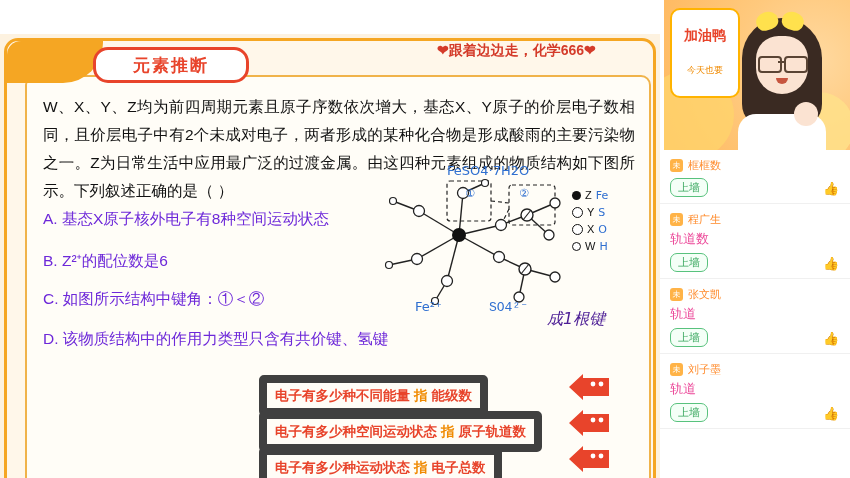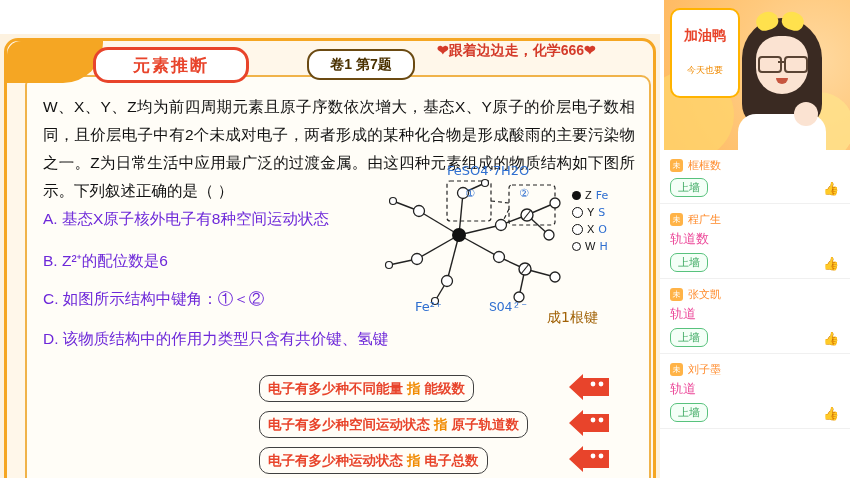--- a/index.html
+++ b/index.html
@@ -47,26 +47,26 @@
   #legend .lrow{display:flex;align-items:center;gap:4px;}
   #legend .dot{width:9px;height:9px;border-radius:50%;background:#111;display:inline-block;}
   #legend .dot.ring{background:#fff;border:1.5px solid #111;}
   #legend .dot.small{width:7px;height:7px;background:#fff;border:1.5px solid #111;}
   #legend .hwlbl{color:#2f6fd0;font-family:"DejaVu Sans",sans-serif;}
 
   .hwnote{position:absolute;color:#2f6fd0;font-family:"DejaVu Sans",sans-serif;font-size:13px;}
   #hw-feso4{left:420px;top:86px;font-size:13px;}
   #hw-fe2{left:388px;top:222px;}
   #hw-so4{left:462px;top:222px;font-family:Liberation Mono, monospace;}
-  #hw-hyd{left:520px;top:232px;color:#a16207;font-size:14px;}
+  #hw-hyd{left:520px;top:232px;color:#4c1d95;font-size:16px;font-style:italic;}
   #hw-1{left:438px;top:110px;font-size:11px;}
   #hw-2{left:492px;top:110px;font-size:11px;}
 
   
-  .redbox{position:absolute;left:232px;height:25px;border:1px solid #404040;border-radius:10px;
+  .redbox{position:absolute;left:232px;height:25px;border:8px solid #404040;border-radius:5px;
     background:#fffdf7;display:flex;align-items:center;padding:0 8px;font-size:13.5px;color:#e8442b;
     font-weight:bold;white-space:nowrap;}
   #rb1{top:298px;}
   #rb2{top:334px;}
   #rb3{top:370px;}
   .redbox .zhi{color:#f08a00;margin:0 4px;}
   .redbox .ans{color:#e8442b;}
   .arrow{position:absolute;width:44px;height:26px;}
   #ar1{left:540px;top:297px;}
   #ar2{left:540px;top:333px;}
@@ -109,21 +109,20 @@
 </head>
 <body>
 
 <div id="root">
 
   <div id="slide">
     <div id="slide-inner">
 
       <div id="title-left-ribbon"></div>
       <div id="title-chip">元素推断</div>
-      <div id="qtag">卷1 第7题</div>
       <div id="banner-hearts">
         <span class="txt">❤跟着边边走，化学666❤</span>
       </div>
 
       <div class="hw" id="hw-elems">H  O  S   Fe</div>
       <div class="hw" id="hw-os">O  S</div>
 
       <div id="paper">
 
         <div id="qtext">

